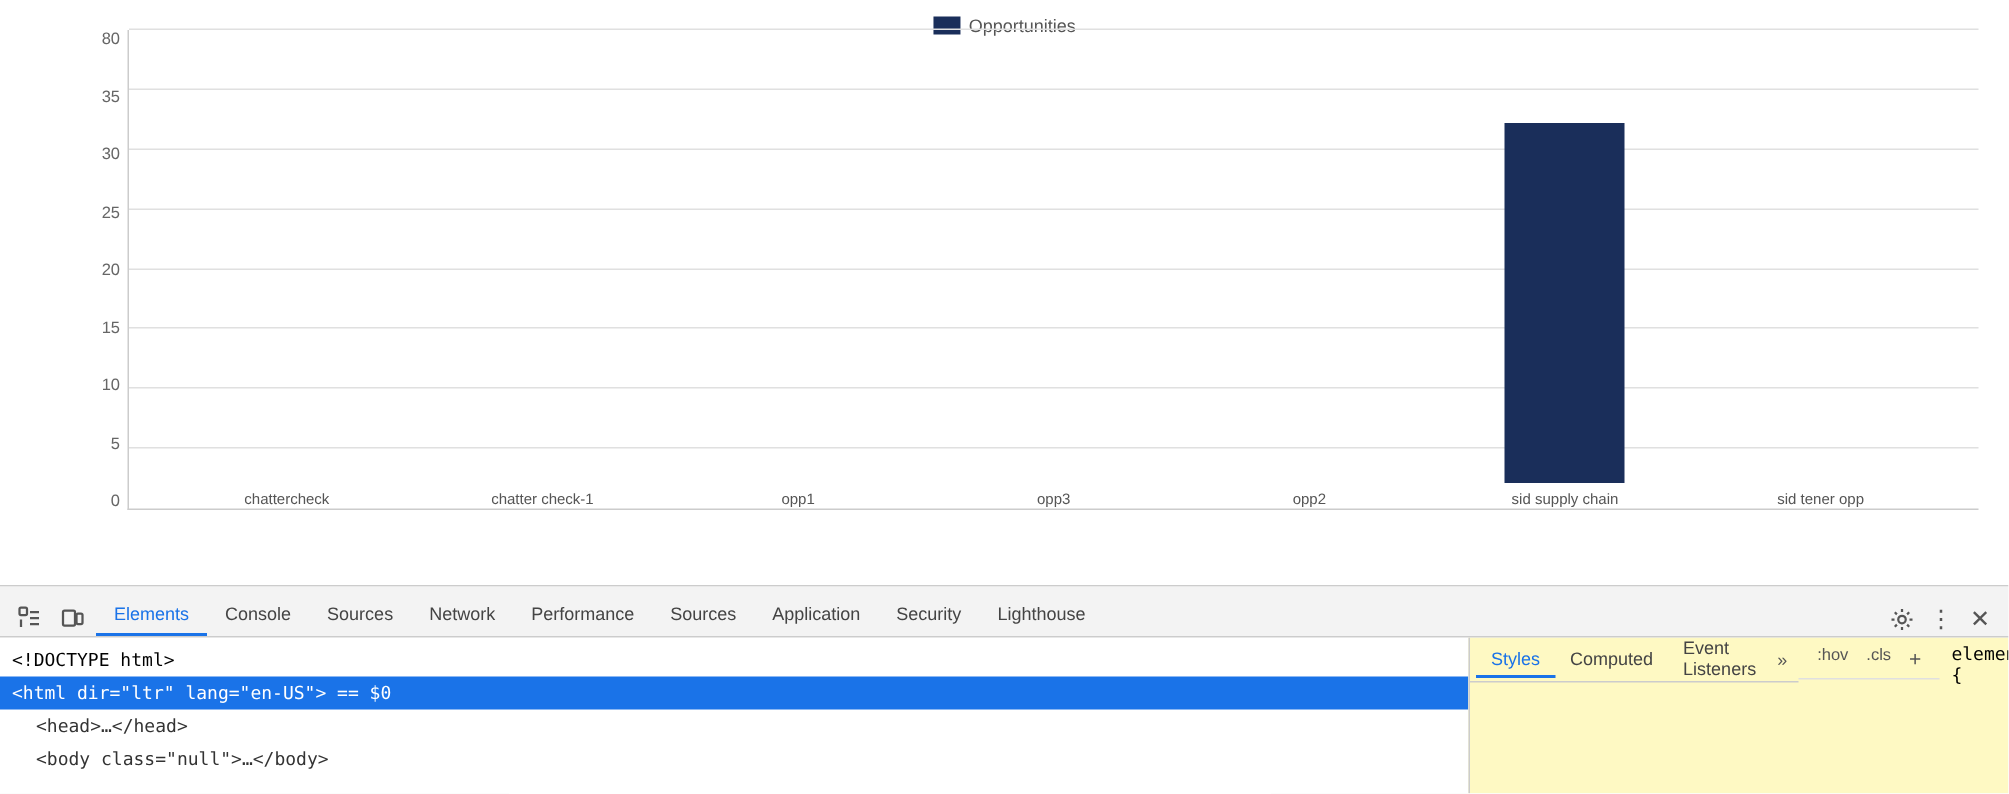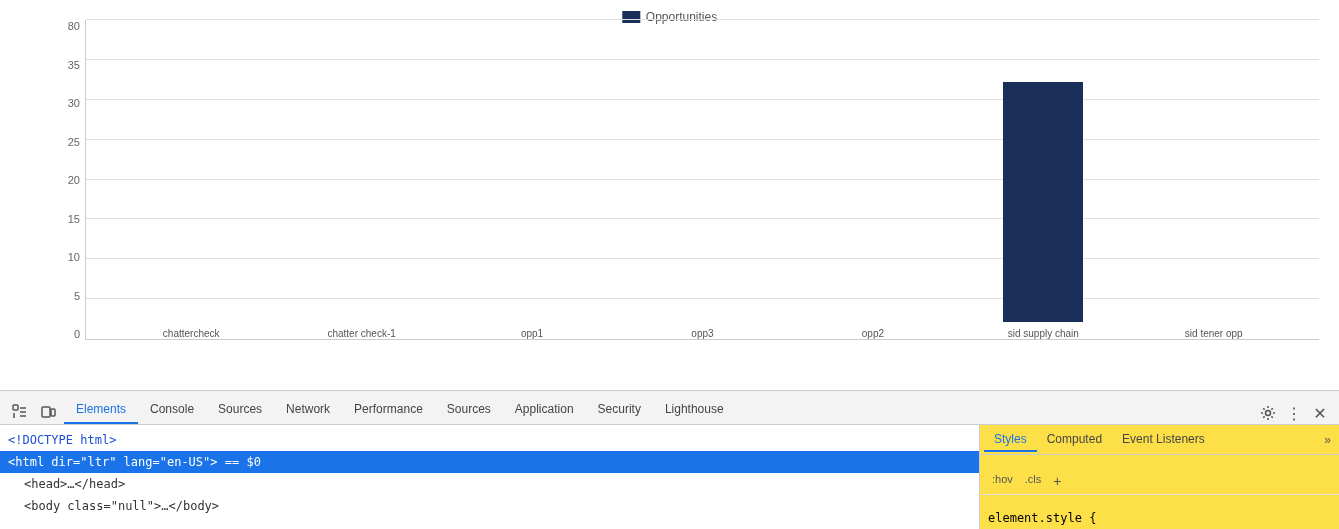--- a/index.html
+++ b/index.html
@@ -178,29 +178,28 @@
     }
 
     .dom-line.selected {
       background: #1a73e8;
       color: #fff;
     }
 
     .dom-line.selected span {
       color: #fff !important;
     }
-    .comment { color: #1d4ed8; }
+    .comment { color: #000000; }
 
     .devtools-right {
       width: 360px;
-      background: #fde047;
+      background: #fef9c3;
       border-left: 1px solid #ccc;
       display: flex;
-      flex-direction: column;
-      gap: 12px;
+      flex-direction: row;
     }
 
     .styles-toolbar {
       display: flex;
       align-items: center;
       border-bottom: 1px solid #ccc;
       height: 30px;
       padding: 0 4px;
     }
 

